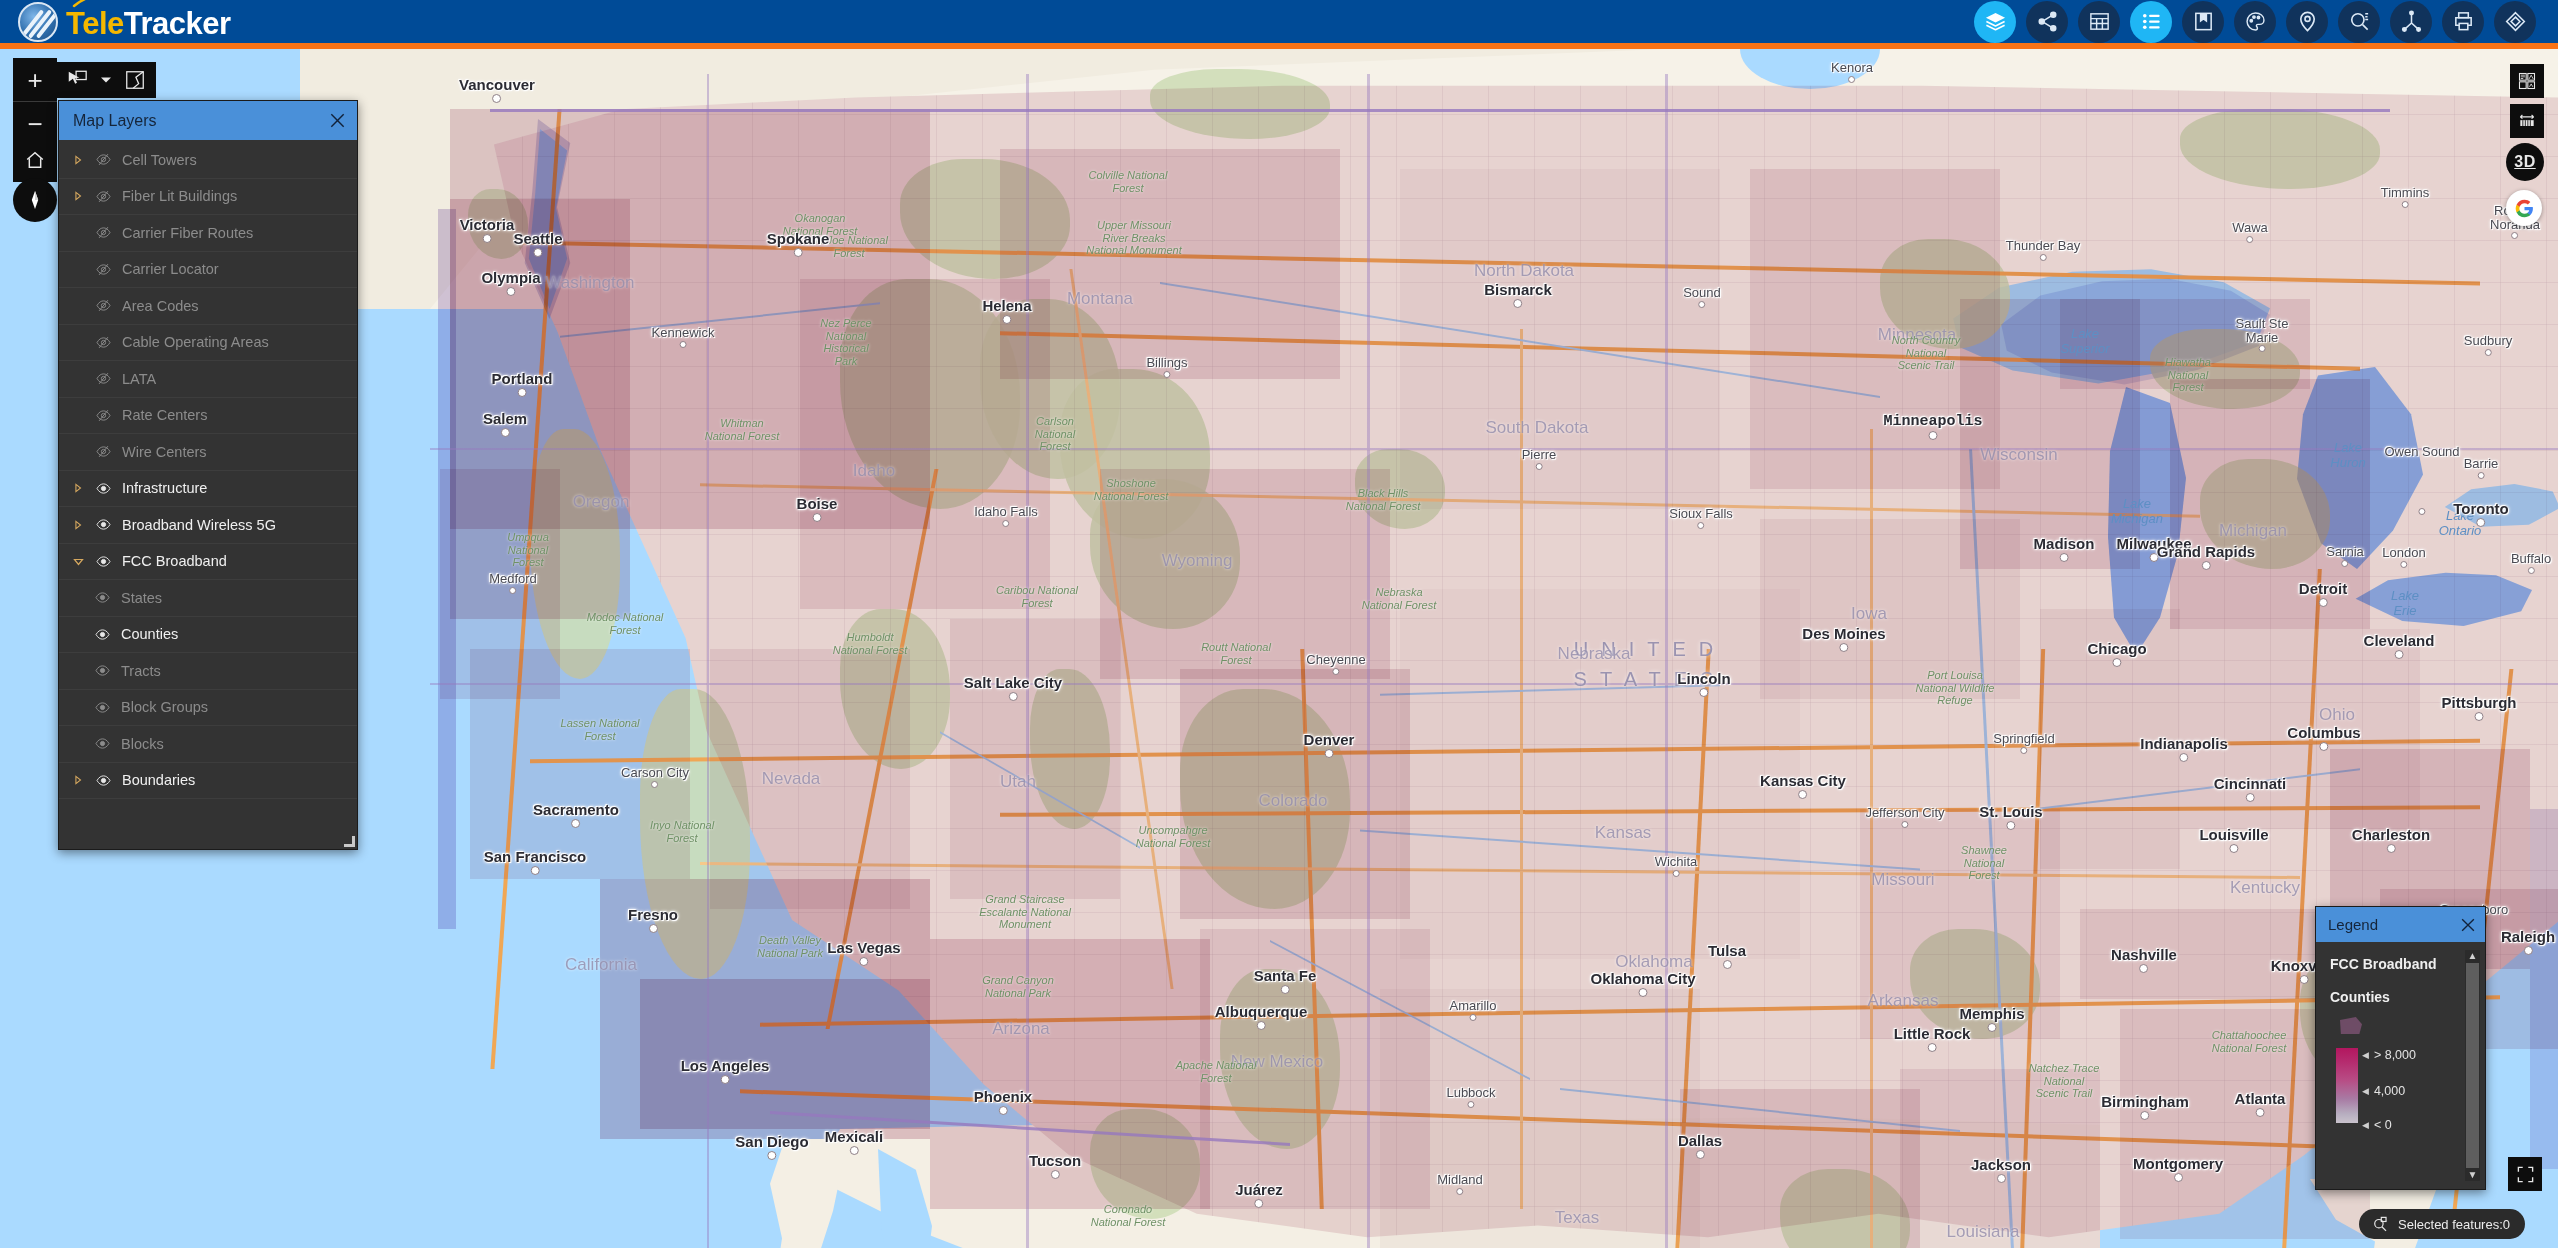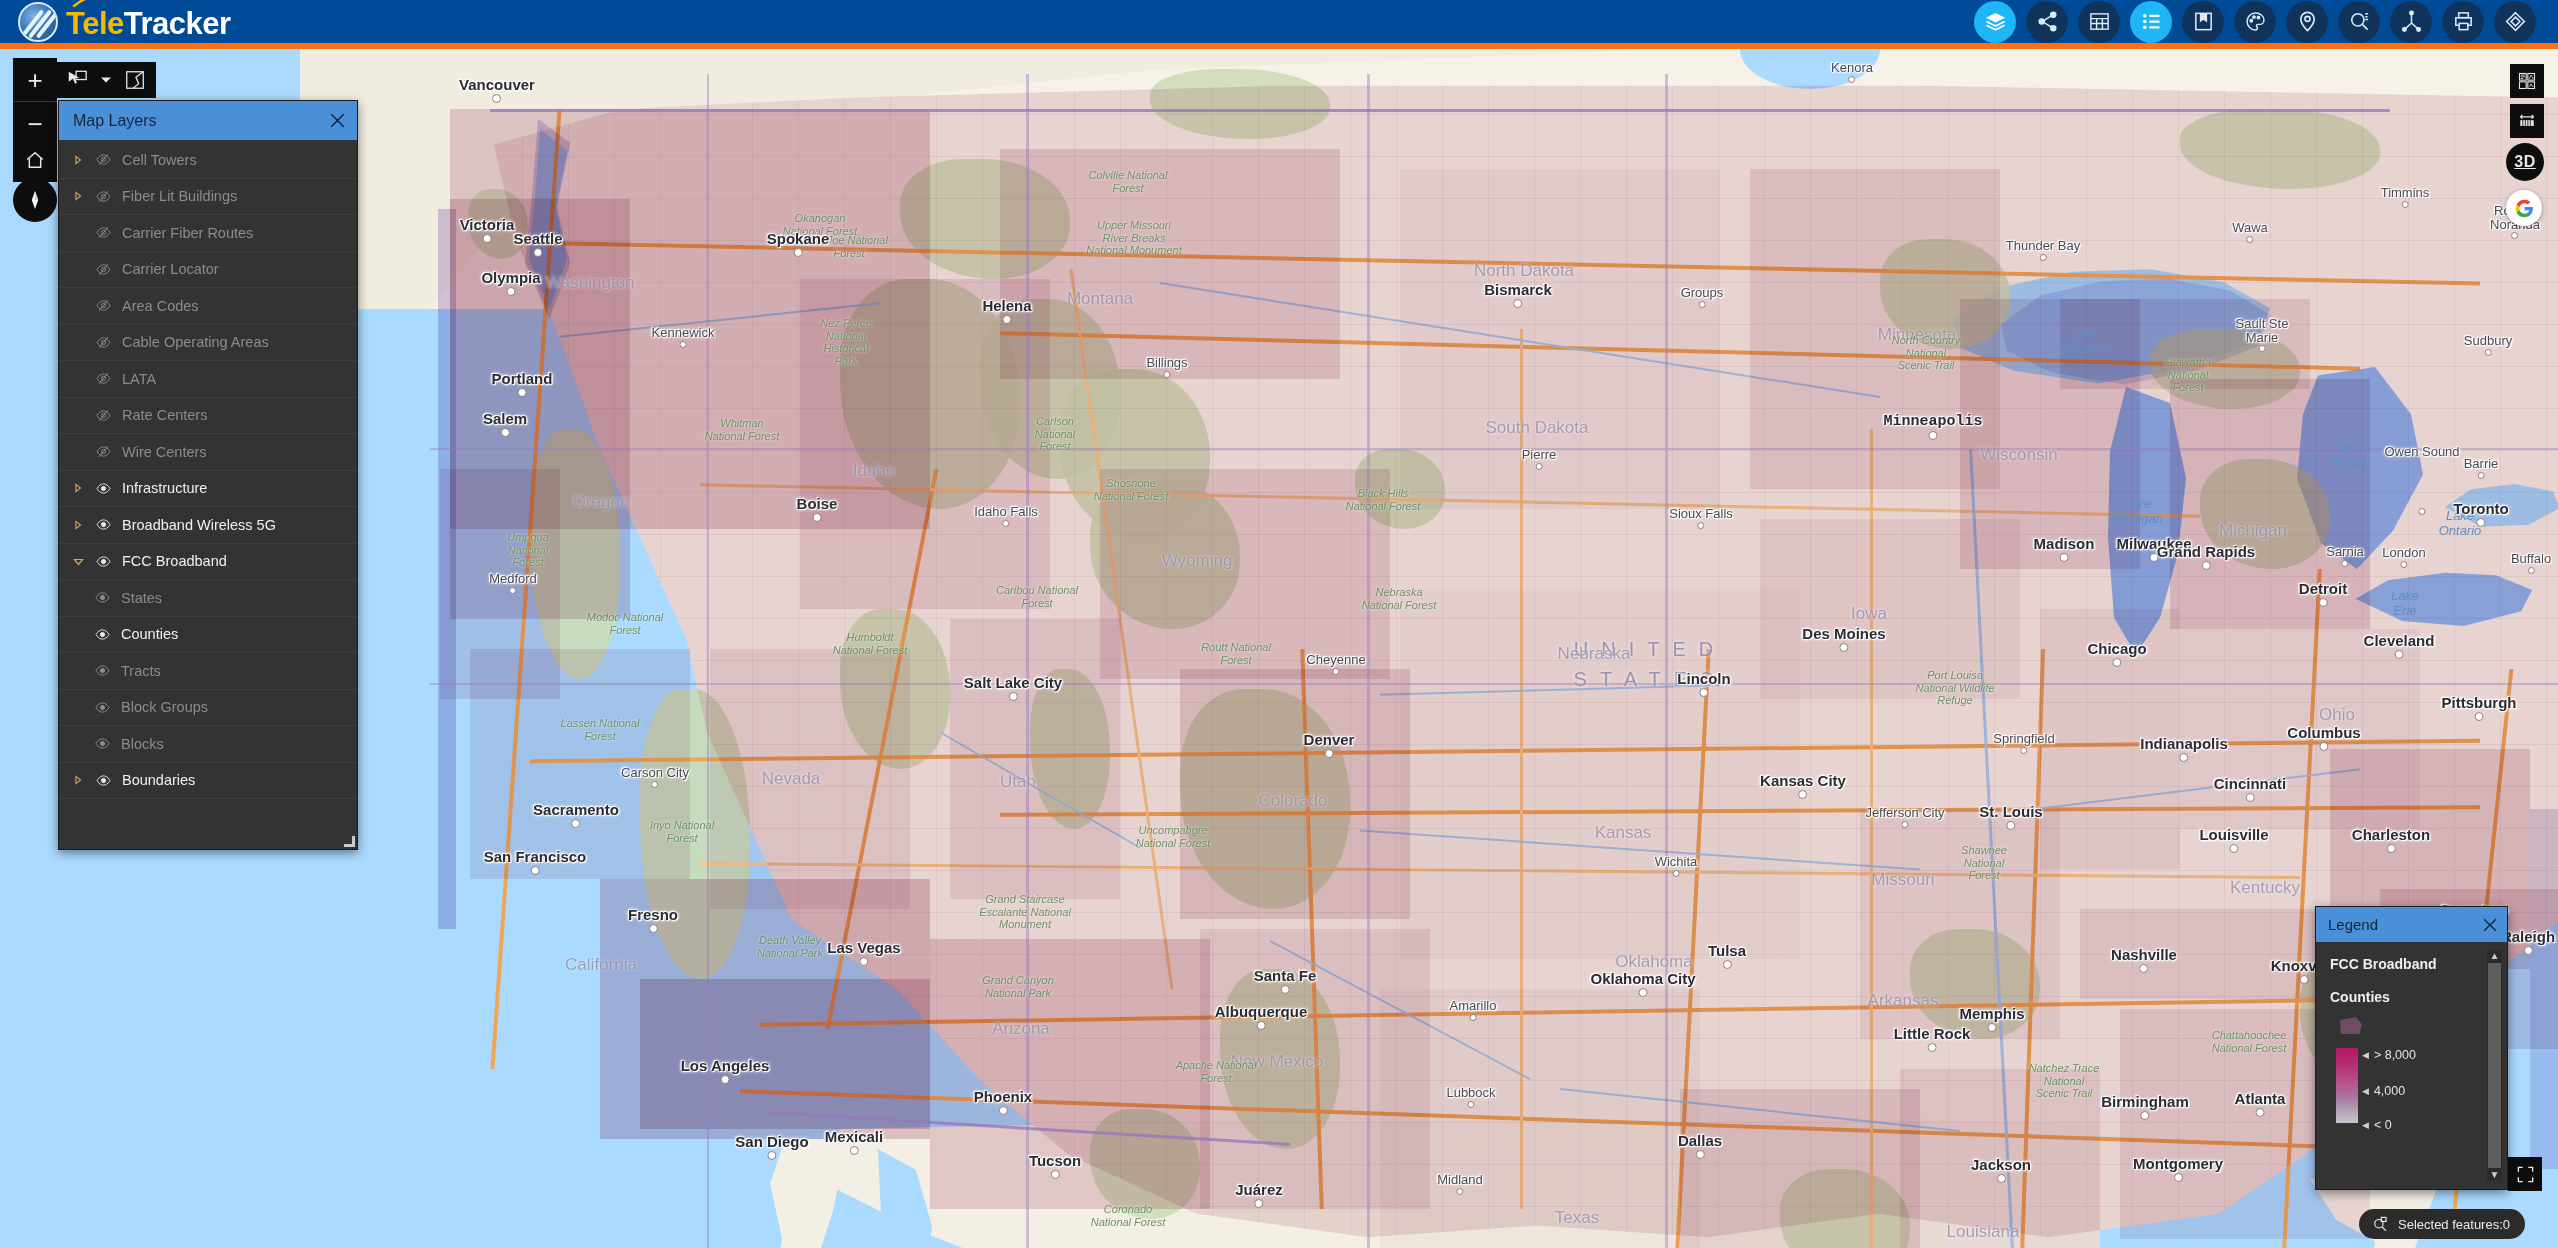--- a/index.html
+++ b/index.html
@@ -173,21 +173,21 @@
   .layer.on .nm { color: #f0f0f0; }
   .layer.child { padding-left: 34px; }
   .panel-resize {
     position: absolute; right: 2px; bottom: 2px; width: 11px; height: 11px;
     border-right: 3px solid #c9c9c9; border-bottom: 3px solid #c9c9c9;
     cursor: nwse-resize;
   }
 
   
   .legend {
-    position: absolute; left: 2315px; top: 906px; width: 193px; height: 284px;
+    position: absolute; left: 2315px; top: 906px; width: 171px; height: 284px;
     background: #333333; border: 1px solid #1b1b1b;
     box-shadow: 0 3px 10px rgba(0,0,0,.45);
     z-index: 50; display: flex; flex-direction: column;
   }
   .legend-head {
     height: 35px; background: #4a90d9; display: flex; align-items: center;
     padding: 0 8px 0 12px; flex: none;
   }
   .legend-head .title { font-size: 15px; color: #15253a; }
   .legend-head .x { margin-left: auto; cursor: pointer; line-height: 0; }
@@ -661,21 +661,21 @@
           </div>
           <div class="city sm" style="left: 1167px; top: 307px; transform: translateX(-50%);">
             <div class="lbl">Billings</div>
             <div class="dot"></div>
           </div>
           <div class="city" style="left: 1518px; top: 233px; transform: translateX(-50%);">
             <div class="lbl">Bismarck</div>
             <div class="dot"></div>
           </div>
           <div class="city sm" style="left: 1702px; top: 237px; transform: translateX(-50%);">
-            <div class="lbl">Groups</div>
+            <div class="lbl">Sound</div>
             <div class="dot"></div>
           </div>
           <div class="city sm" style="left: 1539px; top: 399px; transform: translateX(-50%);">
             <div class="lbl">Pierre</div>
             <div class="dot"></div>
           </div>
           <div class="city" style="left: 817px; top: 447px; transform: translateX(-50%);">
             <div class="lbl">Boise</div>
             <div class="dot"></div>
           </div>

